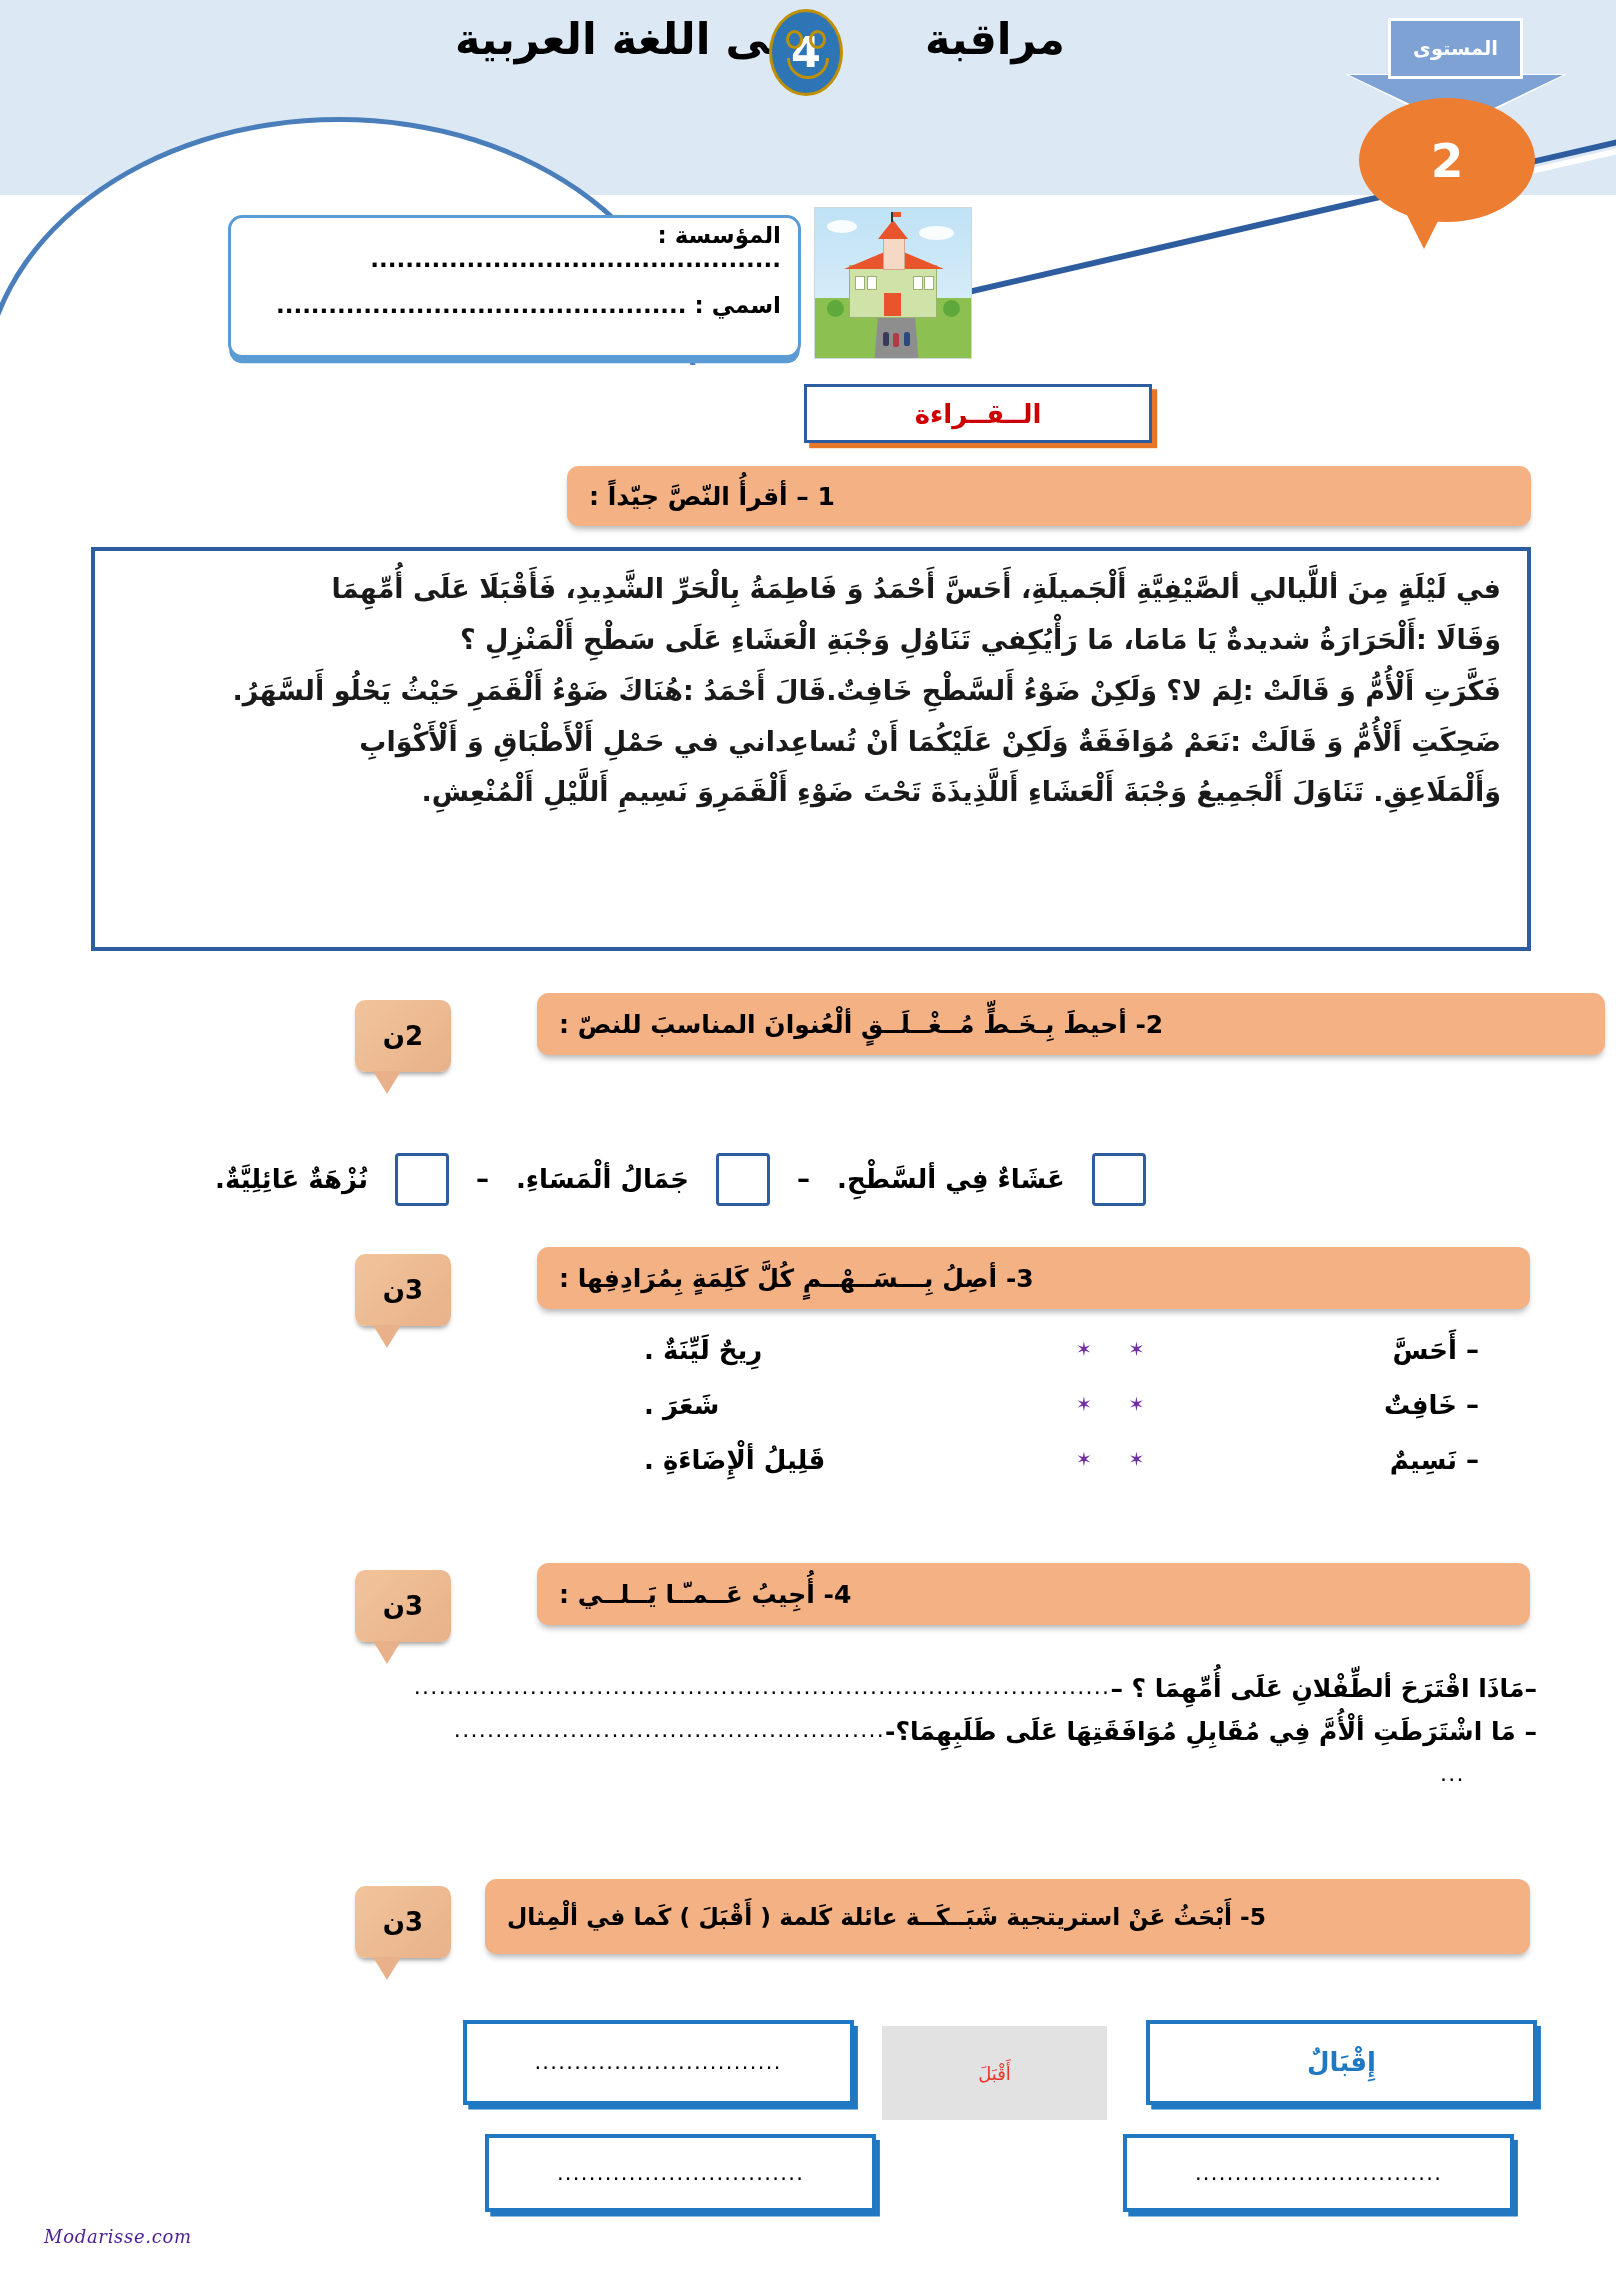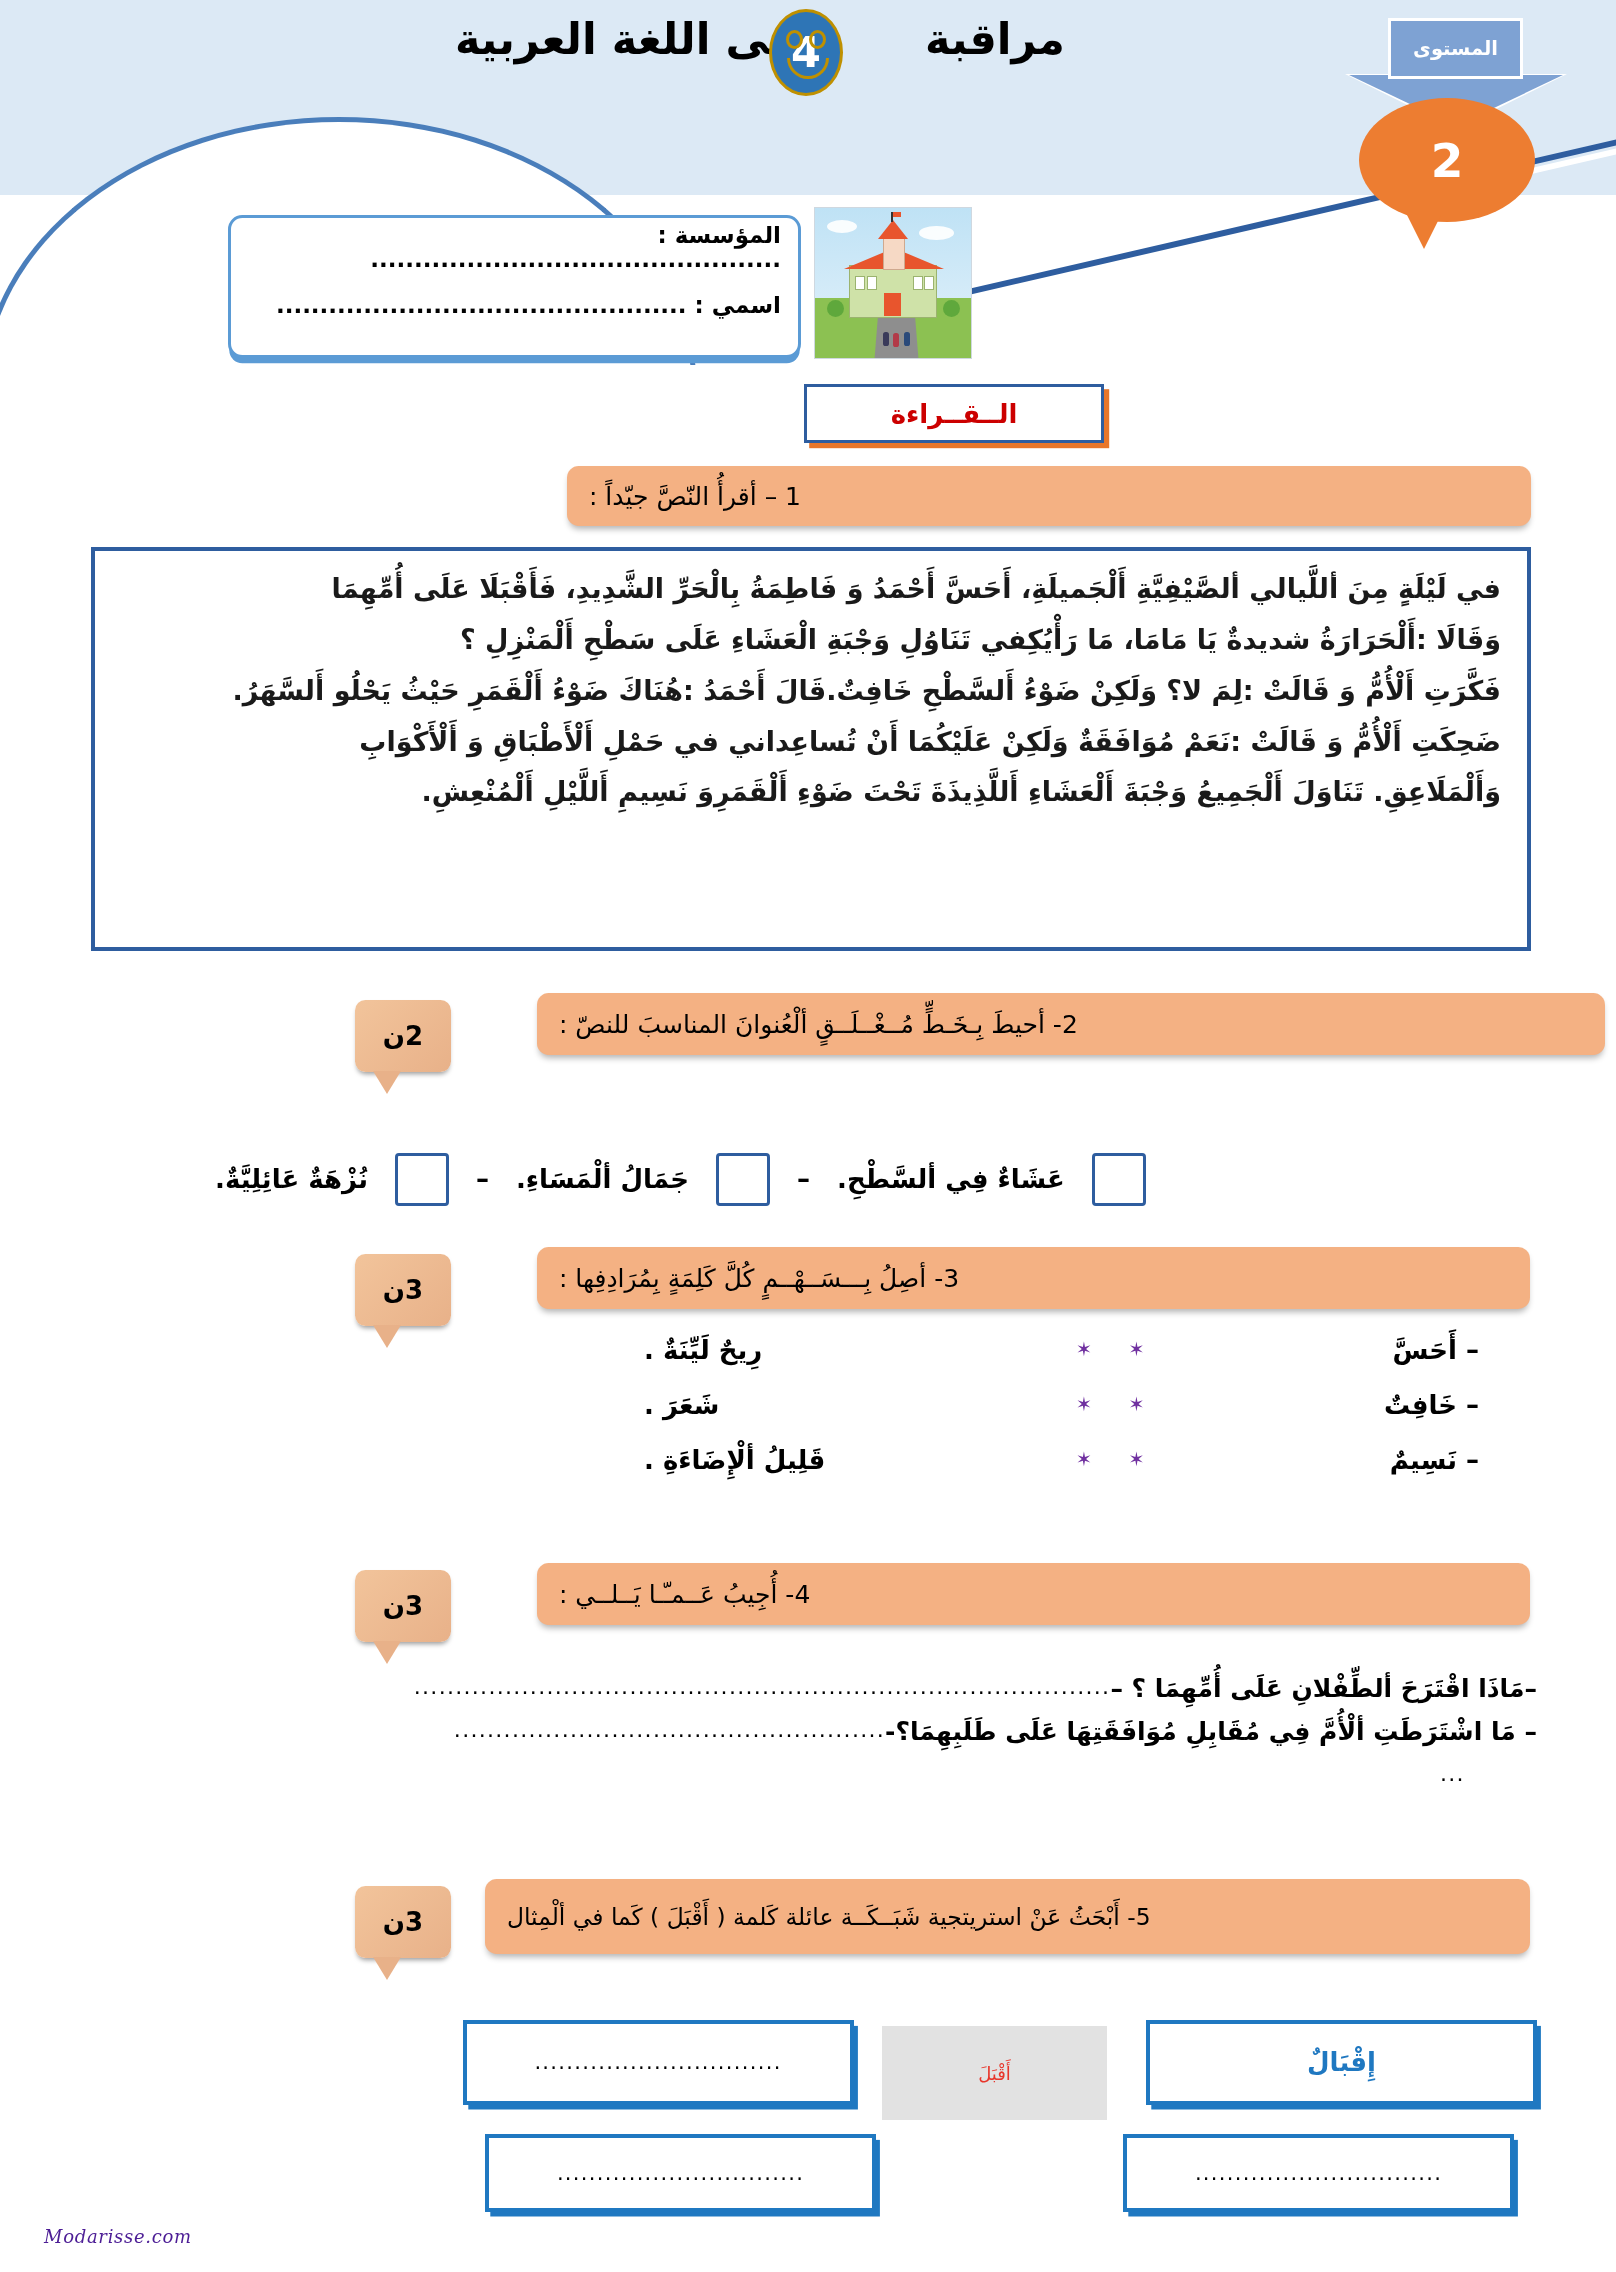--- a/index.html
+++ b/index.html
@@ -122,36 +122,36 @@
   .towerroof{position:absolute;left:63px;top:11.7px;width:0;height:0;border-left:15px solid transparent;border-right:15px solid transparent;border-bottom:19.5px solid #e8552d;}
   .flag{position:absolute;left:76px;top:3.9px;width:2px;height:10.4px;background:#333;}
   .flag::after{content:"";position:absolute;left:2px;top:0;width:7.8px;height:5.2px;background:#e8552d;}
   .win{position:absolute;background:#ffffff;border:0.7px solid #9bb36f;width:7.8px;height:11.7px;}
   .door{position:absolute;left:69px;top:85px;width:17px;height:23.4px;background:#e8552d;}
   .tree{position:absolute;width:17px;height:17px;background:#5fa83c;border-radius:50%;}
   .person{position:absolute;width:5.9px;height:14.3px;border-radius:2.6px;}
 
   
   .reading-title{
-    position:absolute;left:804px;top:384px;width:300px;height:59px;
+    position:absolute;left:804px;top:384px;width:348px;height:59px;
     border:3.9px solid #2e5d9f;background:#ffffff;box-sizing:border-box;
     box-shadow:5.2px 5.2px 0 0 #e8762a;
     display:flex;align-items:center;justify-content:center;
     z-index:5;
   }
   .reading-title span{color:#cc0000;font-size:26px;font-weight:bold;direction:rtl;}
 
   
   .prompt{
     position:absolute;background:#f4b183;border-radius:11.7px;
     box-shadow:0 4.6px 5.9px -2px rgba(0,0,0,.30);
     display:flex;align-items:center;justify-content:flex-end;
     padding:0 22px;box-sizing:border-box;direction:rtl;
   }
-  .prompt span{font-size:25px;font-weight:normal;color:#000;direction:rtl;white-space:nowrap;}
+  .prompt span{font-size:25px;font-weight:bold;color:#000;direction:rtl;white-space:nowrap;}
 
   
   .pts{
     position:absolute;width:96px;height:72px;
     background:linear-gradient(135deg,#f2c49b,#e8b189);
     border-radius:10.4px;box-shadow:0 3.9px 5.2px -2px rgba(0,0,0,.4);
     display:flex;align-items:center;justify-content:center;
     font-size:26px;font-weight:bold;color:#000;direction:rtl;
   }
   .pts::after{

